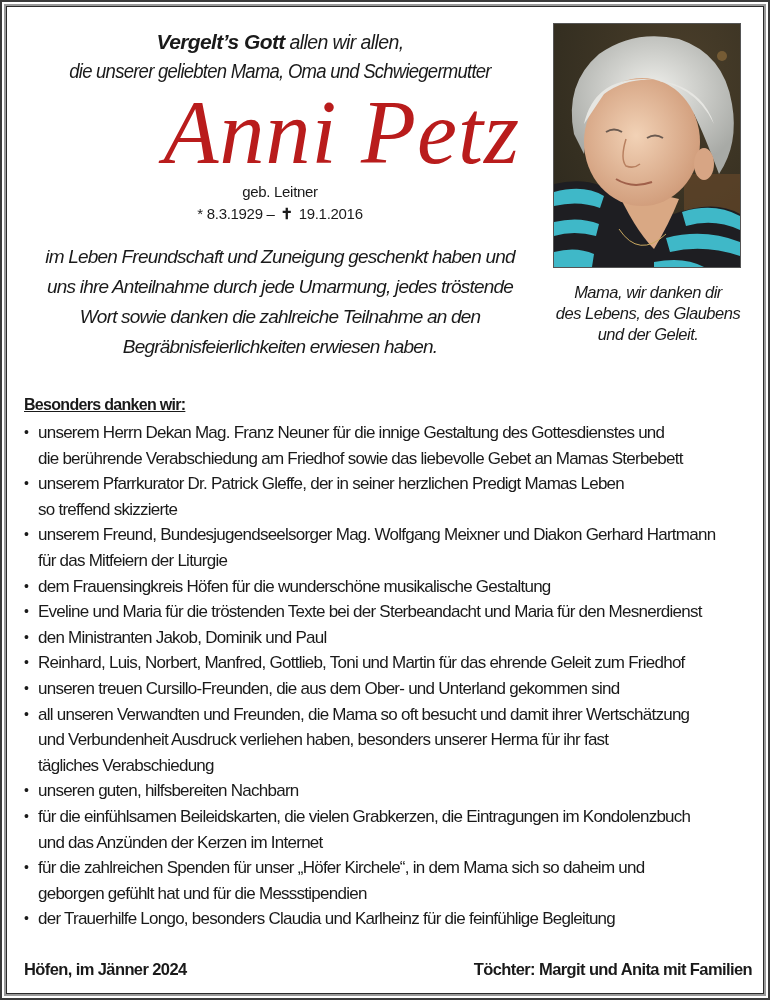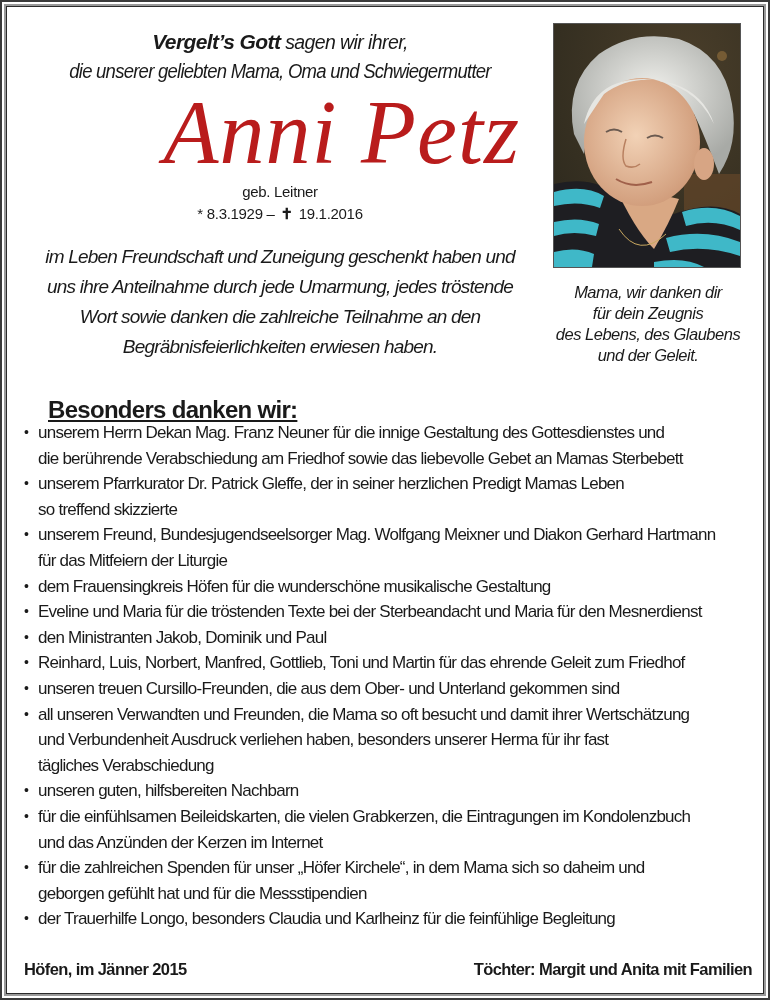--- a/index.html
+++ b/index.html
@@ -37,40 +37,40 @@
   
   .photo { position: absolute; left: 553px; top: 23px; width: 186px; height: 243px;
            border: 1px solid #555; overflow: hidden; background: #3a3020; }
   .photo svg { display: block; width: 100%; height: 100%; }
 
   .caption { position: absolute; left: 548px; width: 200px; top: 282px; text-align: center;
              font-size: 16.5px; font-style: italic; line-height: 21px; letter-spacing: -0.5px; }
   .caption div { white-space: nowrap; }
 
   
-  .list-heading { position: absolute; left: 24px; top: 396px; font-size: 24px; font-weight: bold;
-                  text-decoration: underline; letter-spacing: -0.7px; margin-left: 24px; }
+  .list-heading { position: absolute; left: 24px; top: 396px; font-size: 16px; font-weight: bold;
+                  text-decoration: underline; letter-spacing: -0.7px; }
   .list { position: absolute; left: 22px; top: 420px; width: 740px; margin: 0; padding: 0; list-style: none; }
   .list li { position: relative; padding-left: 16px; font-size: 17px; line-height: 25.6px;
              letter-spacing: -0.75px; white-space: nowrap; }
   .list li .bullet { position: absolute; left: 2px; top: 0; font-size: 14px; }
   .list li .line { display: block; }
 
   .footer-left { position: absolute; left: 24px; top: 960px; font-size: 16.5px; font-weight: bold; letter-spacing: -0.6px; }
   .footer-right { position: absolute; right: 18px; top: 960px; font-size: 16.5px; font-weight: bold; letter-spacing: -0.6px; }
 </style>
 </head>
 <body>
 
 <div class="frame-outer">
   <div class="frame-mid"></div>
   <div class="frame-inner"></div>
 </div>
 
-<div class="intro intro-line1"><b>Vergelt’s Gott</b><span> sagen wir ihrer,</span></div>
+<div class="intro intro-line1"><b>Vergelt’s Gott</b><span> allen wir allen,</span></div>
 <div class="intro intro-line2">die unserer geliebten Mama, Oma und Schwiegermutter</div>
 
 <div class="name">Anni Petz</div>
 
 <div class="maiden">geb. Leitner</div>
 <div class="dates">
   <span>* 8.3.1929 –</span>
   <span class="cross">✝</span>
   <span>19.1.2016</span>
 </div>
@@ -122,21 +122,20 @@
     <path d="M52 108 Q60 103 68 108" stroke="#6a5a50" stroke-width="2" fill="none"></path>
     <path d="M93 114 Q101 109 109 114" stroke="#6a5a50" stroke-width="2" fill="none"></path>
     <path d="M72 115 Q66 135 72 142 Q80 145 86 140" stroke="#b88060" stroke-width="1.5" fill="none"></path>
     <path d="M62 155 Q78 165 98 158" stroke="#a0604a" stroke-width="2" fill="none"></path>
     <path d="M65 205 Q85 235 112 210" stroke="#c9a860" stroke-width="1" fill="none"></path>
   </svg>
 </div>
 
 <div class="caption">
   <div>Mama, wir danken dir</div>
-  <div>für dein Zeugnis</div>
   <div>des Lebens, des Glaubens</div>
   <div>und der Geleit.</div>
 </div>
 
 <div class="list-heading">Besonders danken wir:</div>
 <ul class="list" id="thanks-list">
     <li>
       <span class="bullet">•</span>
       <span class="line">unserem Herrn Dekan Mag. Franz Neuner für die innige Gestaltung des Gottesdienstes und</span>
       <span class="line">die berührende Verabschiedung am Friedhof sowie das liebevolle Gebet an Mamas Sterbebett</span>
@@ -190,14 +189,14 @@
       <span class="bullet">•</span>
       <span class="line">für die zahlreichen Spenden für unser „Höfer Kirchele“, in dem Mama sich so daheim und</span>
       <span class="line">geborgen gefühlt hat und für die Messstipendien</span>
     </li>
     <li>
       <span class="bullet">•</span>
       <span class="line">der Trauerhilfe Longo, besonders Claudia und Karlheinz für die feinfühlige Begleitung</span>
     </li>
   </ul>
 
-<div class="footer-left">Höfen, im Jänner 2015</div>
+<div class="footer-left">Höfen, im Jänner 2024</div>
 <div class="footer-right">Töchter: Margit und Anita mit Familien</div>
 
 </body></html>

